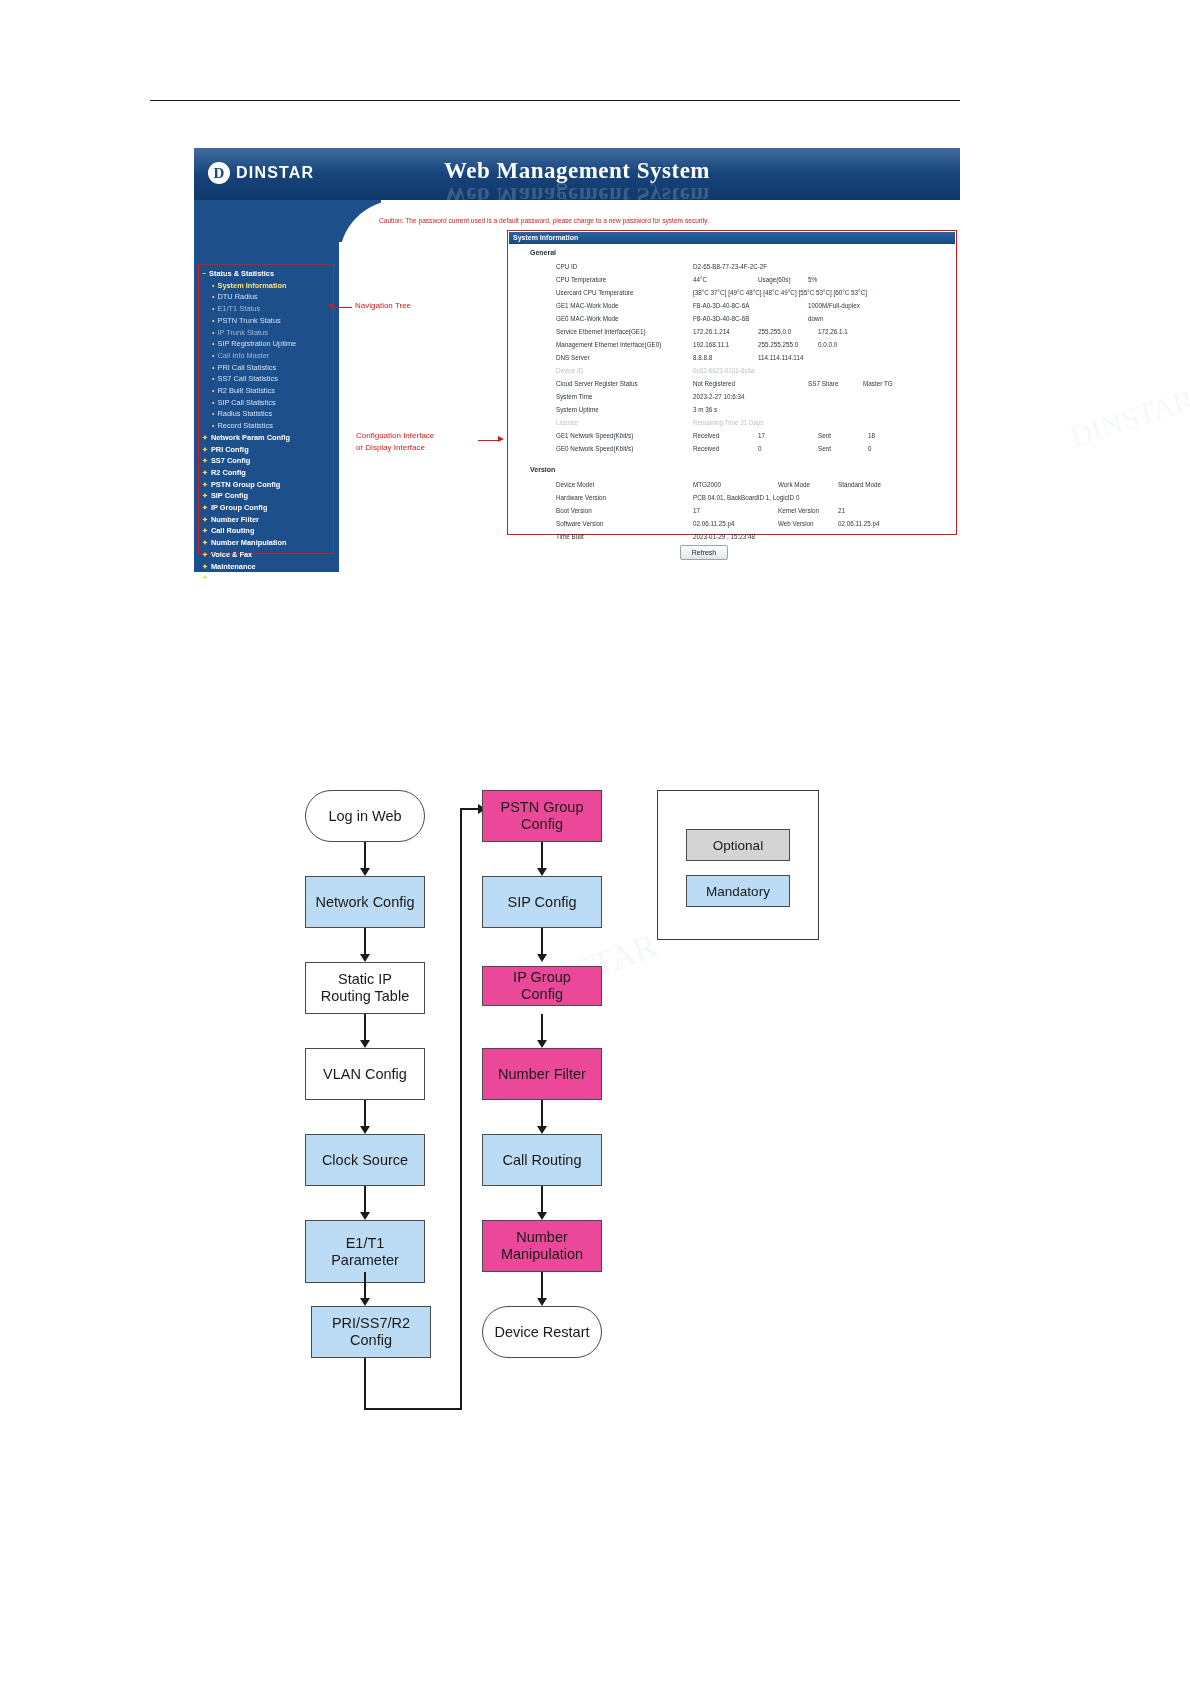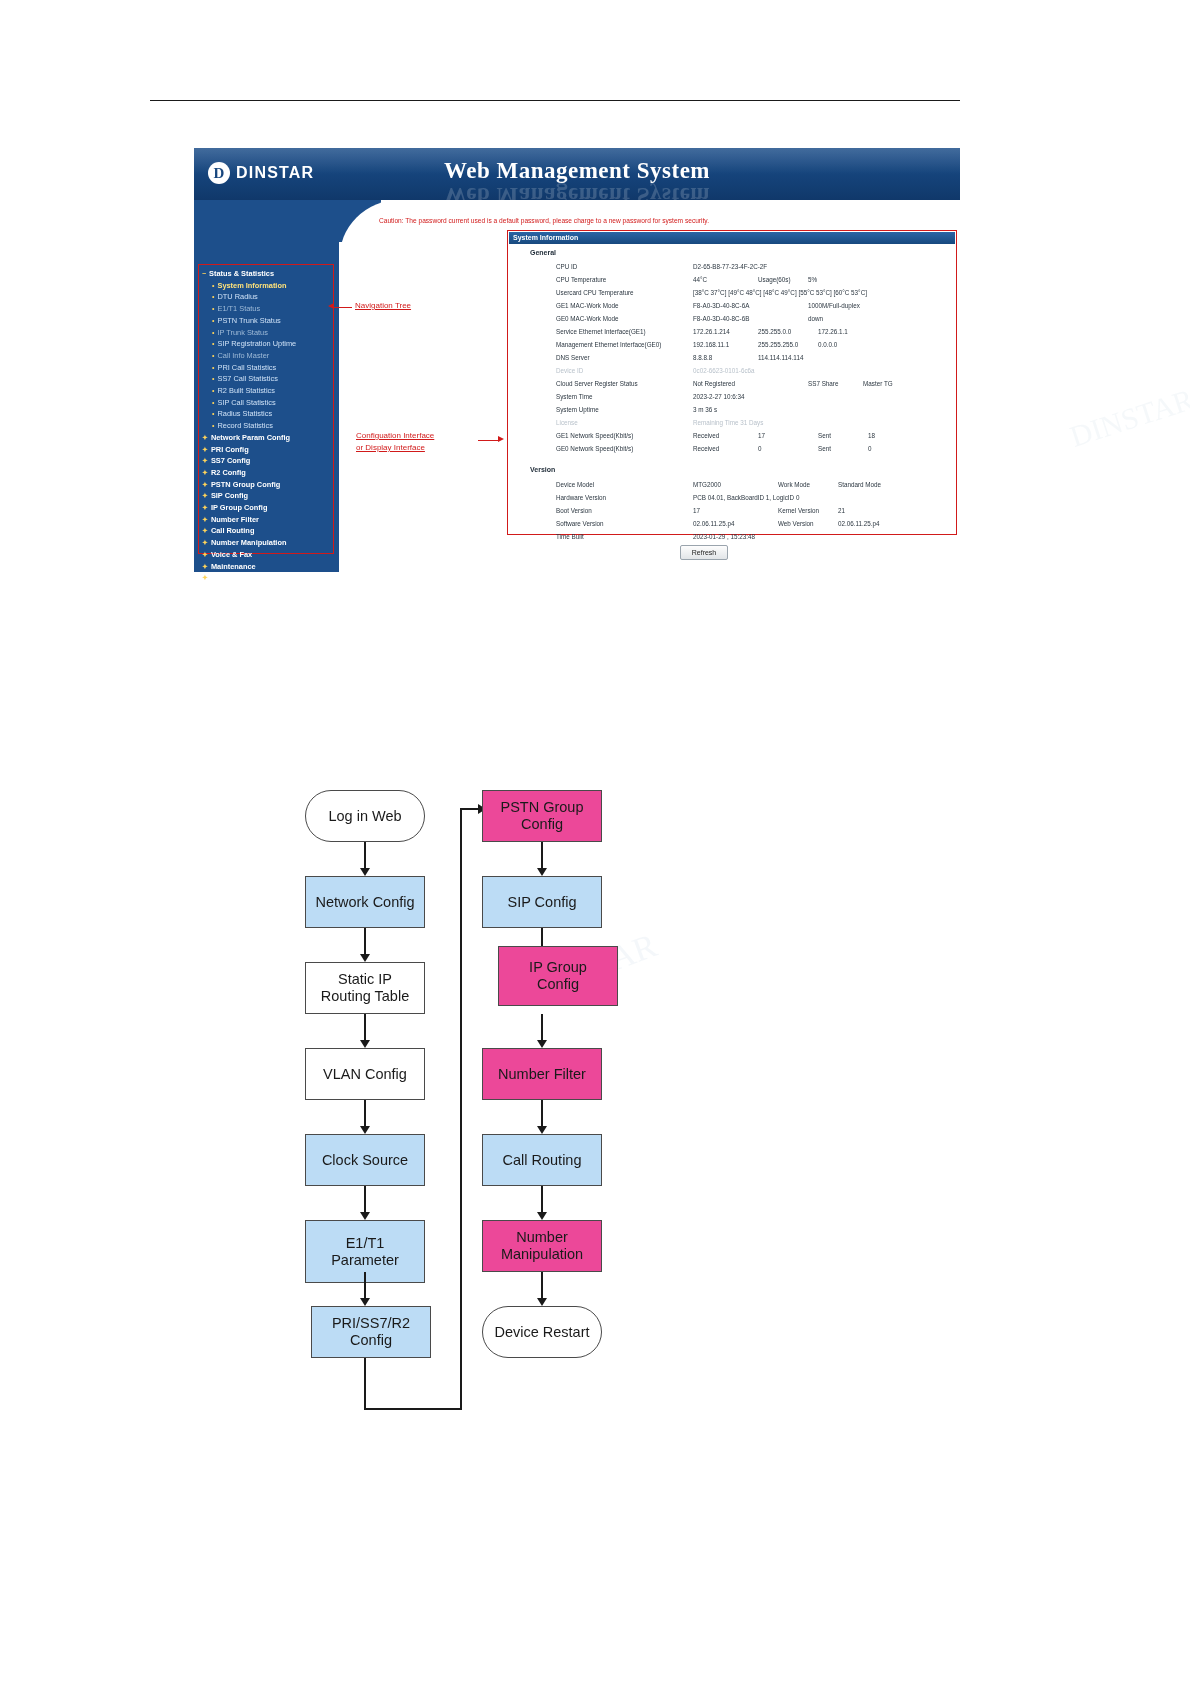--- a/index.html
+++ b/index.html
@@ -120,21 +120,21 @@
     font-size:7px;color:#1d1d1d;display:flex;align-items:center;justify-content:center;
     border-radius:2px;
   }
   .wm-ghost{
     position:absolute;left:560px;top:170px;font-size:30px;color:rgba(120,150,190,.07);
     transform:rotate(-18deg);font-family:"Liberation Serif",serif;pointer-events:none;
   }
 
   
   .anno{
-    position:absolute;color:#d11a1a;font-size:8px;line-height:11px;white-space:nowrap;text-decoration:underline;
+    position:absolute;color:#d11a1a;font-size:8px;line-height:11px;white-space:nowrap;
   }
   .anno-line{
     position:absolute;height:0;border-top:1px solid #d11a1a;
   }
   .arrow-l{
     position:absolute;width:0;height:0;
     border-top:3.5px solid transparent;border-bottom:3.5px solid transparent;
     border-right:6px solid #d11a1a;
   }
   .arrow-r{
@@ -398,21 +398,21 @@
     </div>
   <div class="conn" style="left:241px;top:52px;width:2px;height:30px;"></div>
   <div class="arrow-d" style="left:237px;top:78px;"></div>
 
   <div class="node mandatory" style="left:182px;top:86px;width:120px;height:52px;">
       <span>SIP Config</span>
     </div>
   <div class="conn" style="left:241px;top:138px;width:2px;height:30px;"></div>
   <div class="arrow-d" style="left:237px;top:164px;"></div>
 
-  <div class="node optional" style="left:182px;top:156px;width:120px;height:60px;margin-left:16px;">
+  <div class="node optional" style="left:182px;top:176px;width:120px;height:40px;">
       <span style="white-space:pre-line">IP Group
 Config</span>
     </div>
   <div class="conn" style="left:241px;top:224px;width:2px;height:30px;"></div>
   <div class="arrow-d" style="left:237px;top:250px;"></div>
 
   <div class="node optional" style="left:182px;top:258px;width:120px;height:52px;">
       <span>Number Filter</span>
     </div>
   <div class="conn" style="left:241px;top:310px;width:2px;height:30px;"></div>
@@ -428,13 +428,21 @@
       <span style="white-space:pre-line">Number
 Manipulation</span>
     </div>
   <div class="conn" style="left:241px;top:482px;width:2px;height:30px;"></div>
   <div class="arrow-d" style="left:237px;top:508px;"></div>
 
   <div class="node term" style="left:182px;top:516px;width:120px;height:52px;">
       <span>Device Restart</span>
     </div>
 
+  <div class="legend-box" style="left:357px;top:0px;width:162px;height:150px;">
+    <div class="legend-item" style="left:28px;top:38px;width:104px;height:32px;background:#d4d4d4;">
+        <span>Optional</span>
+      </div>
+    <div class="legend-item" style="left:28px;top:84px;width:104px;height:32px;background:#bcdcf5;">
+        <span>Mandatory</span>
+      </div>
+  </div>
 </div>
 
 </body></html>

